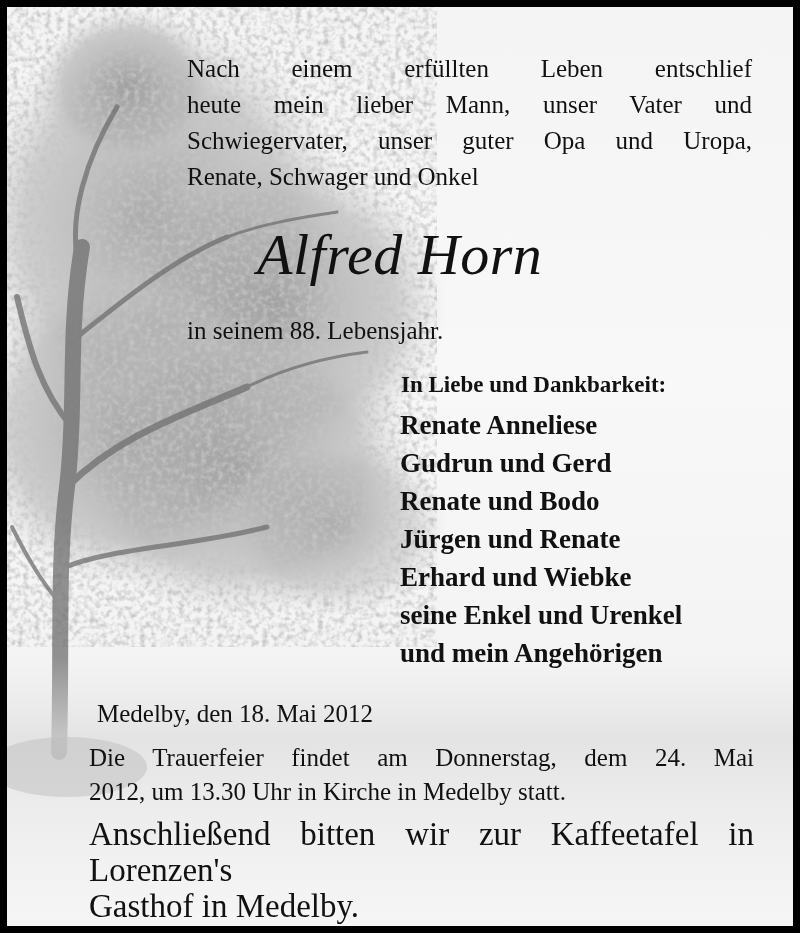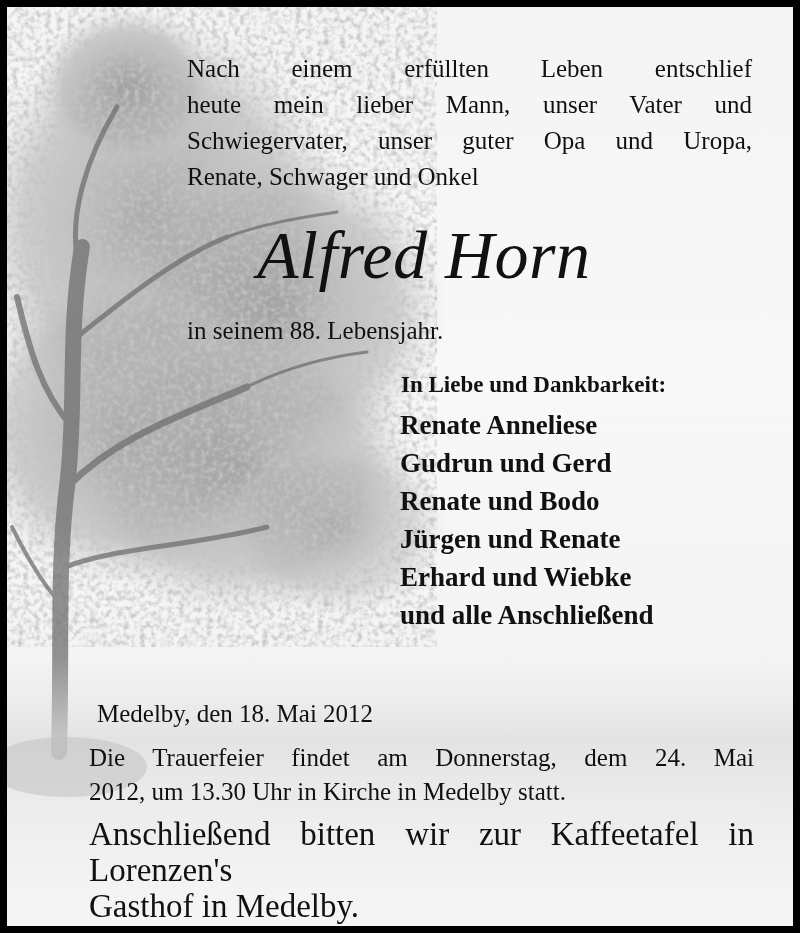--- a/index.html
+++ b/index.html
@@ -13,21 +13,21 @@
   }
   .tree { position: absolute; left: 0; top: 0; width: 786px; height: 919px; }
   .text { position: absolute; }
   .intro {
     left: 180px; top: 44px; width: 565px;
     font-size: 25px; line-height: 36px; text-align: justify; text-align-last: left;
   }
   .intro .just { text-align-last: justify; display:block; }
   .name {
     left: 250px; top: 208px;
-    font-size: 68px; font-style: italic; letter-spacing: 0.5px; line-height: 80px;
+    font-size: 58px; font-style: italic; letter-spacing: 0.5px; line-height: 80px;
   }
   .age { left: 180px; top: 306px; font-size: 25px; line-height: 36px; }
   .thanks { left: 394px; top: 362px; font-size: 23px; line-height: 32px; font-weight: bold; }
   .family {
     left: 393px; top: 399px; font-size: 27px; font-weight: bold; line-height: 38px;
   }
   .family div { white-space: nowrap; }
   .place { left: 82px; top: 690px; font-size: 25px; line-height: 34px; margin-left: 8px; }
   .service {
     left: 82px; top: 734px; width: 665px; font-size: 25px; line-height: 34px;
@@ -102,21 +102,22 @@
   <div class="text age">in seinem 88. Lebensjahr.</div>
 
   <div class="text thanks">In Liebe und Dankbarkeit:</div>
 
   <div class="text family">
     <div>Renate Anneliese</div>
     <div>Gudrun und Gerd</div>
     <div>Renate und Bodo</div>
     <div>Jürgen und Renate</div>
     <div>Erhard und Wiebke</div>
-    <div>und alle Anschließend</div>
+    <div>seine Enkel und Urenkel</div>
+    <div>und mein Angehörigen</div>
   </div>
 
   <div class="text place">Medelby, den 18. Mai 2012</div>
 
   <div class="text service">
     <span style="display:block;text-align-last:justify">Die Trauerfeier findet am Donnerstag, dem 24. Mai</span>
     <span style="display:block">2012, um 13.30 Uhr in Kirche in Medelby statt.</span>
   </div>
 
   <div class="text coffee">

